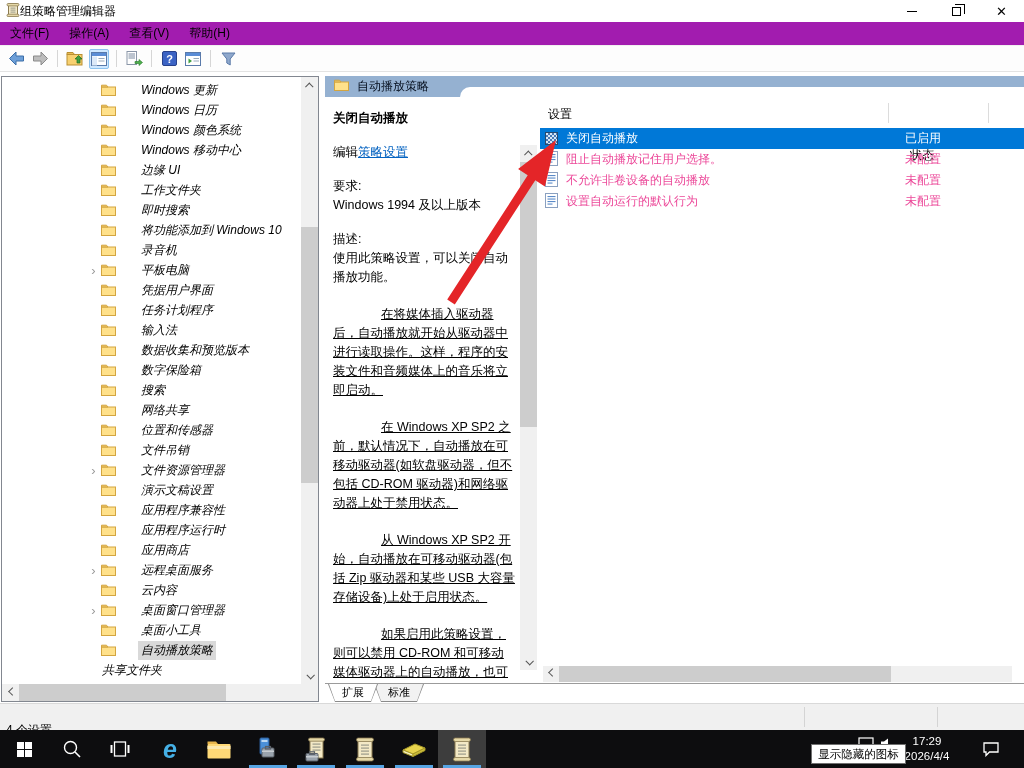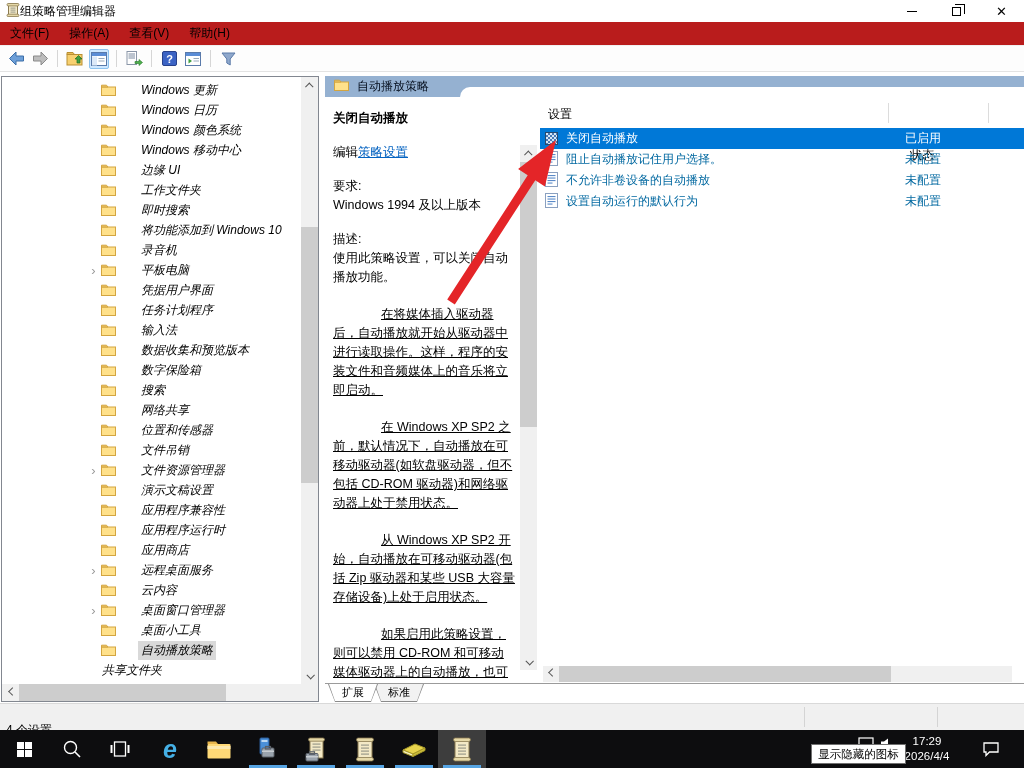--- a/index.html
+++ b/index.html
@@ -13,21 +13,21 @@
     display:flex; align-items:center; padding-left:6px; font-size:12px; color:#000; }
   .titlebar .apptitle { margin-left:0; }
   .wbtns { position:absolute; right:0; top:0; height:22px; display:flex; }
   .wbtn { width:45px; height:22px; display:flex; align-items:center; justify-content:center; }
   .glyph-min { width:10px; height:1px; background:#000; }
   .glyph-restore { width:9px; height:9px; border:1px solid #000; position:relative; background:#fff; }
   .glyph-restore:before { content:""; position:absolute; left:2px; top:-4px; width:9px; height:9px;
     border:1px solid #000; border-bottom:none; border-left:none; }
   .glyph-close { font-size:13px; line-height:13px; color:#000; }
 
-  .menubar { position:absolute; left:0; top:22px; right:0; height:24px; background:#b91c1c;
+  .menubar { position:absolute; left:0; top:22px; right:0; height:24px; background:#a21caf;
     display:flex; align-items:center; font-size:12px; border-bottom:1px solid #f0f0f0; }
   .menu { padding:3px 10px; color:#000; }
 
   .toolbar { position:absolute; left:0; top:46px; right:0; height:26px; background:#fdfdfd;
     border-bottom:1px solid #e3e3e3; display:flex; align-items:center; padding-left:6px; gap:4px; }
   .tsep { width:1px; height:17px; background:#d6d6d6; margin:0 3px; }
   .tico { width:20px; height:20px; display:flex; align-items:center; justify-content:center; }
   .tico.hl { background:#cfe8ff; border:1px solid #8cc2ee; border-radius:2px; }
 
   
@@ -74,21 +74,21 @@
   .para.ind { text-indent:48px;text-decoration:underline; }
 
   .desc-sbar { position:absolute; left:195px; top:48px; width:17px; height:525px; background:#f0f0f0; }
 
   .list { position:absolute; left:215px; top:0; right:0; bottom:0; }
   .lheader { position:absolute; left:0; top:0; right:0; height:31px; font-size:12px; color:#000; }
   .lh-set { position:absolute; left:8px; top:9px; }
   .lh-status { position:absolute; left:370px; top:26px;margin-top:24px; }
   .lh-div { position:absolute; top:6px; width:1px; height:20px; background:#dcdcdc; }
   .rows { position:absolute; left:0; top:31px; right:0; }
-  .srow { position:relative; height:21px; display:flex; align-items:center; font-size:12px; color:#0369a1; }
+  .srow { position:relative; height:21px; display:flex; align-items:center; font-size:12px; color:#ec4899; }
   .srow.sel { background:#0078d7; color:#fff; }
   .sicon { width:15px; margin-left:5px; display:flex; }
   .sicon .chk { display:none; width:13px; height:13px; border:1px solid #27496e;
     background-image:linear-gradient(45deg,#4a7ab5 25%,transparent 25%,transparent 75%,#4a7ab5 75%),
                      linear-gradient(45deg,#4a7ab5 25%,#d8e6f6 25%,#d8e6f6 75%,#4a7ab5 75%);
     background-size:4px 4px; background-position:0 0,2px 2px; }
   .sicon.enabled .chk { display:block; }
   .sname { margin-left:6px; }
   .sstatus { position:absolute; left:365px; }
   .list-hscroll { position:absolute; left:3px; right:12px; bottom:1px; height:16px; background:#f0f0f0; }

